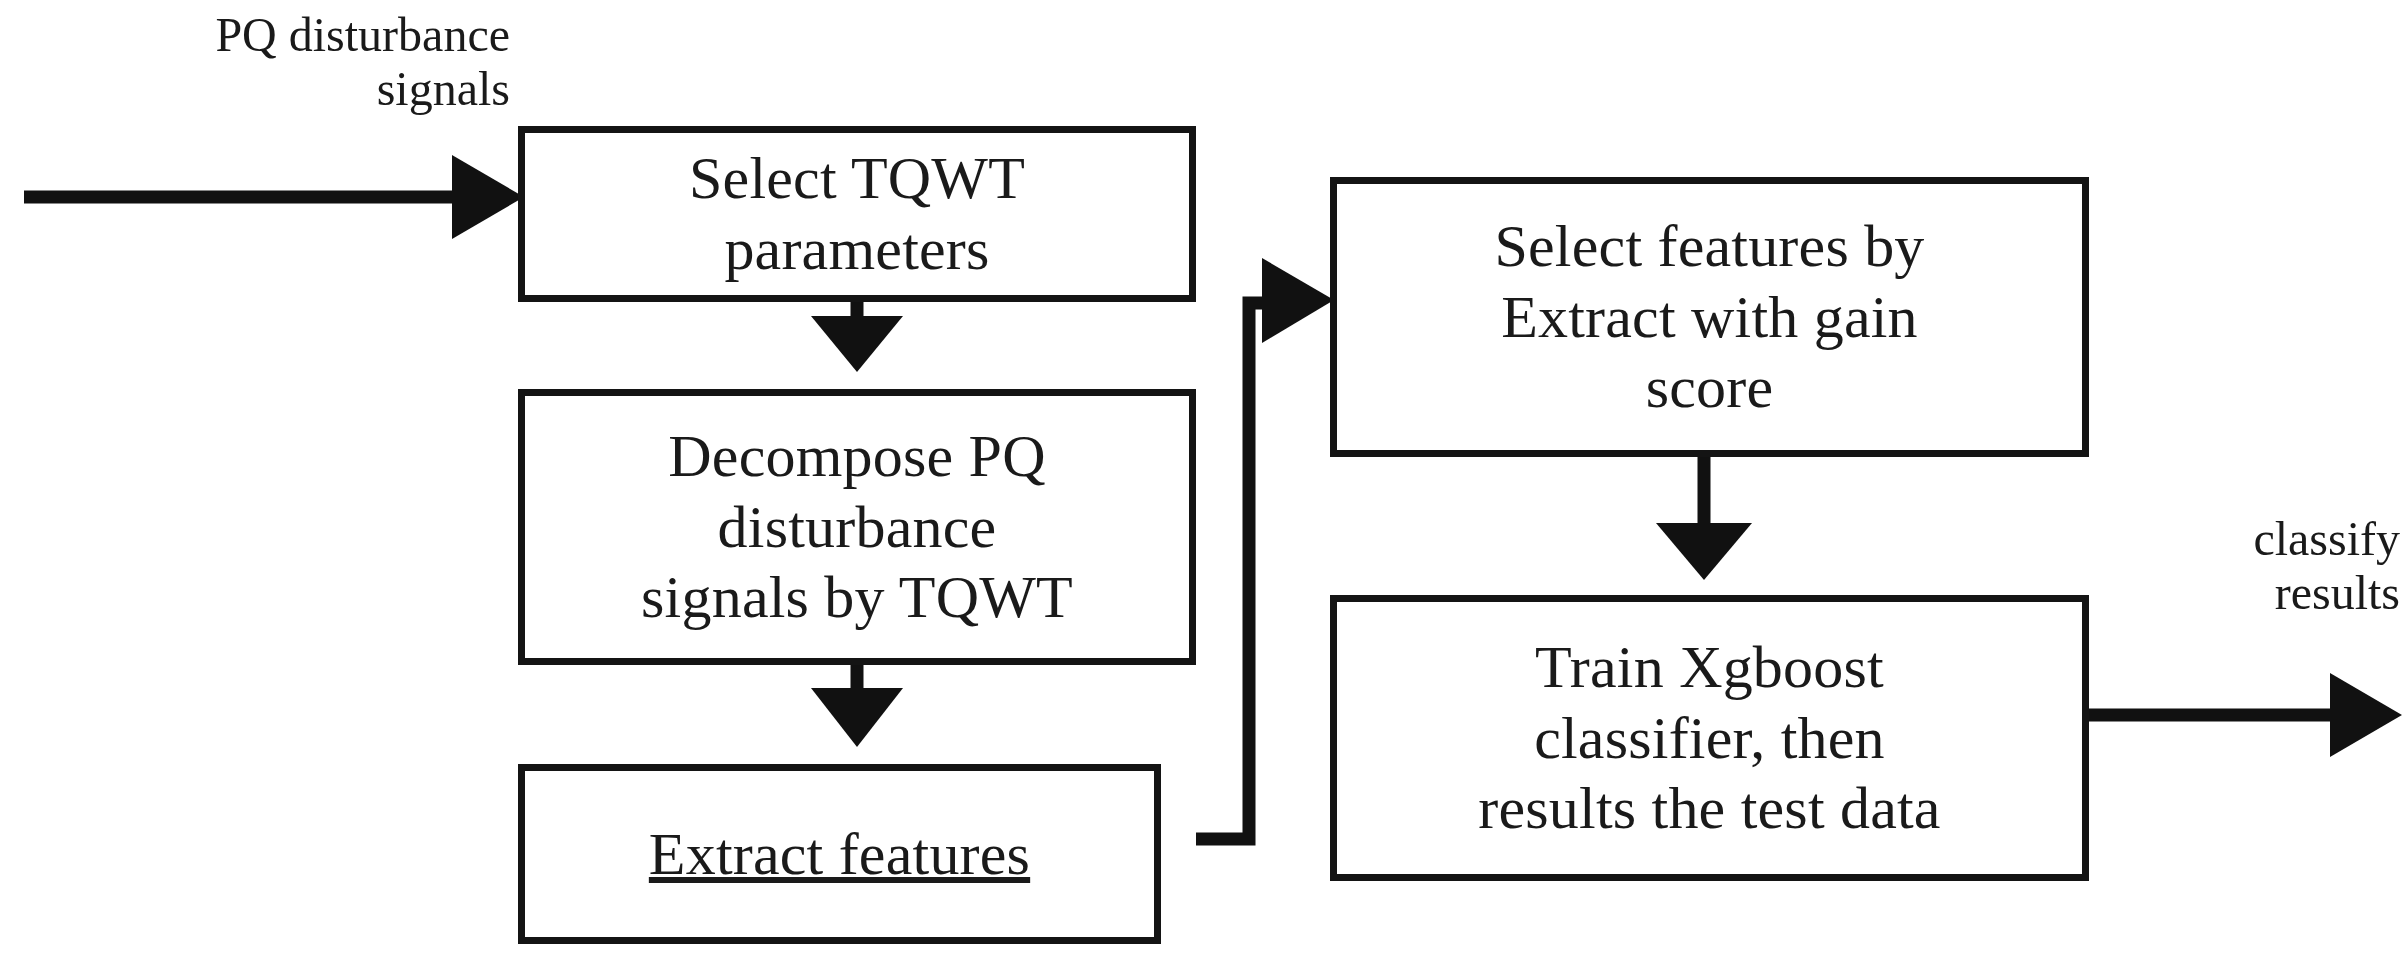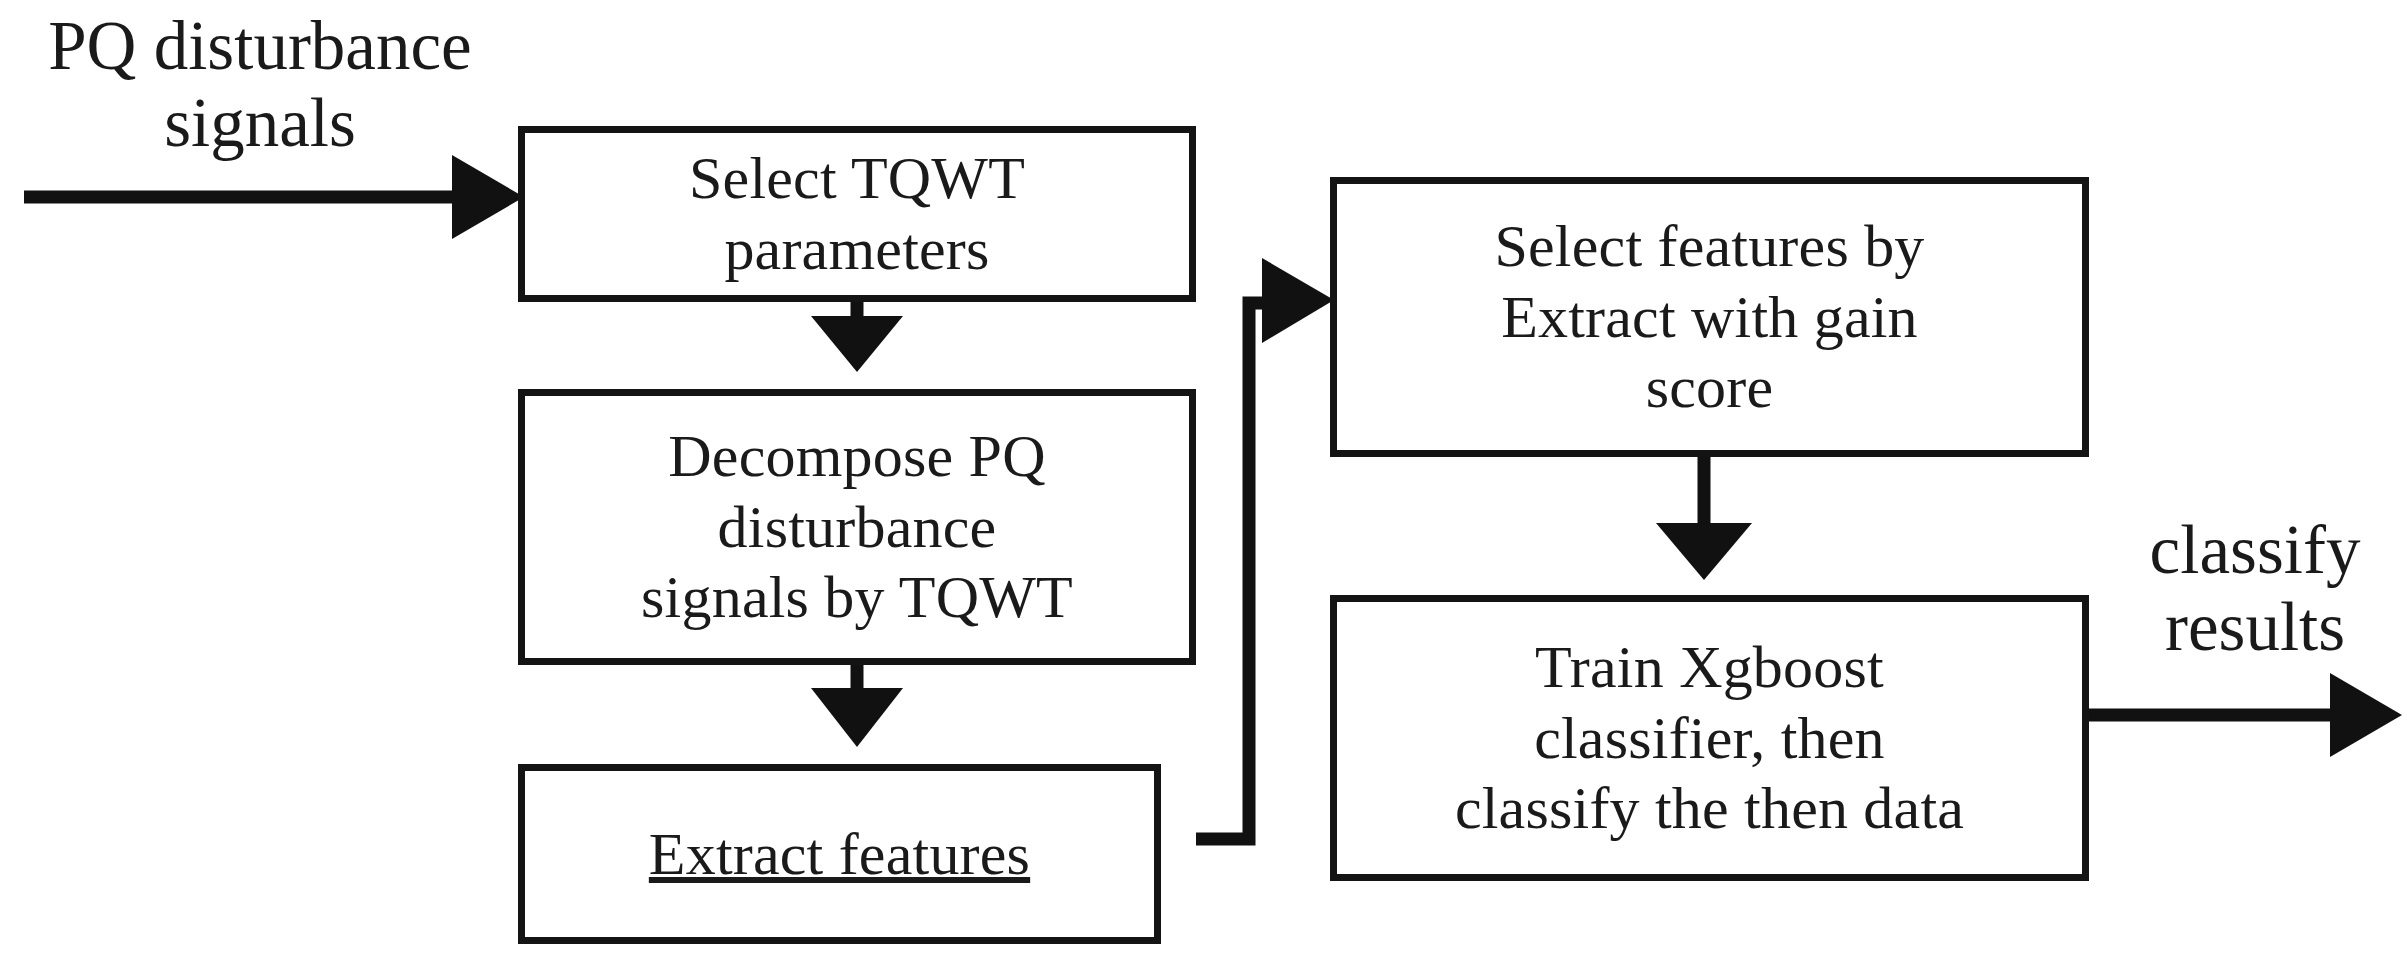--- a/index.html
+++ b/index.html
@@ -32,22 +32,22 @@
     width: 100%;
     font-size: 60px;
     line-height: 1.18;
     letter-spacing: 0.2px;
     white-space: pre-line;
     padding: 0 12px;
     box-sizing: border-box;
   }
   .free-label {
     position: absolute;
-    text-align: center;
-    font-size: 69px;
+    text-align: right;
+    font-size: 48px;
     line-height: 1.12;
     white-space: pre-line;
   }
   .conn-svg {
     position: absolute;
     left: 0;
     top: 0;
     width: 2407px;
     height: 955px;
     pointer-events: none;
@@ -119,21 +119,21 @@
 
   <div class="node" style="left:1330px; top:158px; width:759px; height:280px;">
     <span class="node-label">Select features by
 Extract with gain
 score</span>
   </div>
 
   <div class="node" style="left:1330px; top:576px; width:759px; height:286px;">
     <span class="node-label">Train  Xgboost
 classifier, then
-classify the then data</span>
+results the test data</span>
   </div>
 
   <div class="free-label" style="left:10px; top:8px; width:500px;">PQ disturbance
 signals</div>
 
   <div class="free-label" style="left:2110px; top:512px; width:290px;">classify
 results</div>
 
 </div>
 

